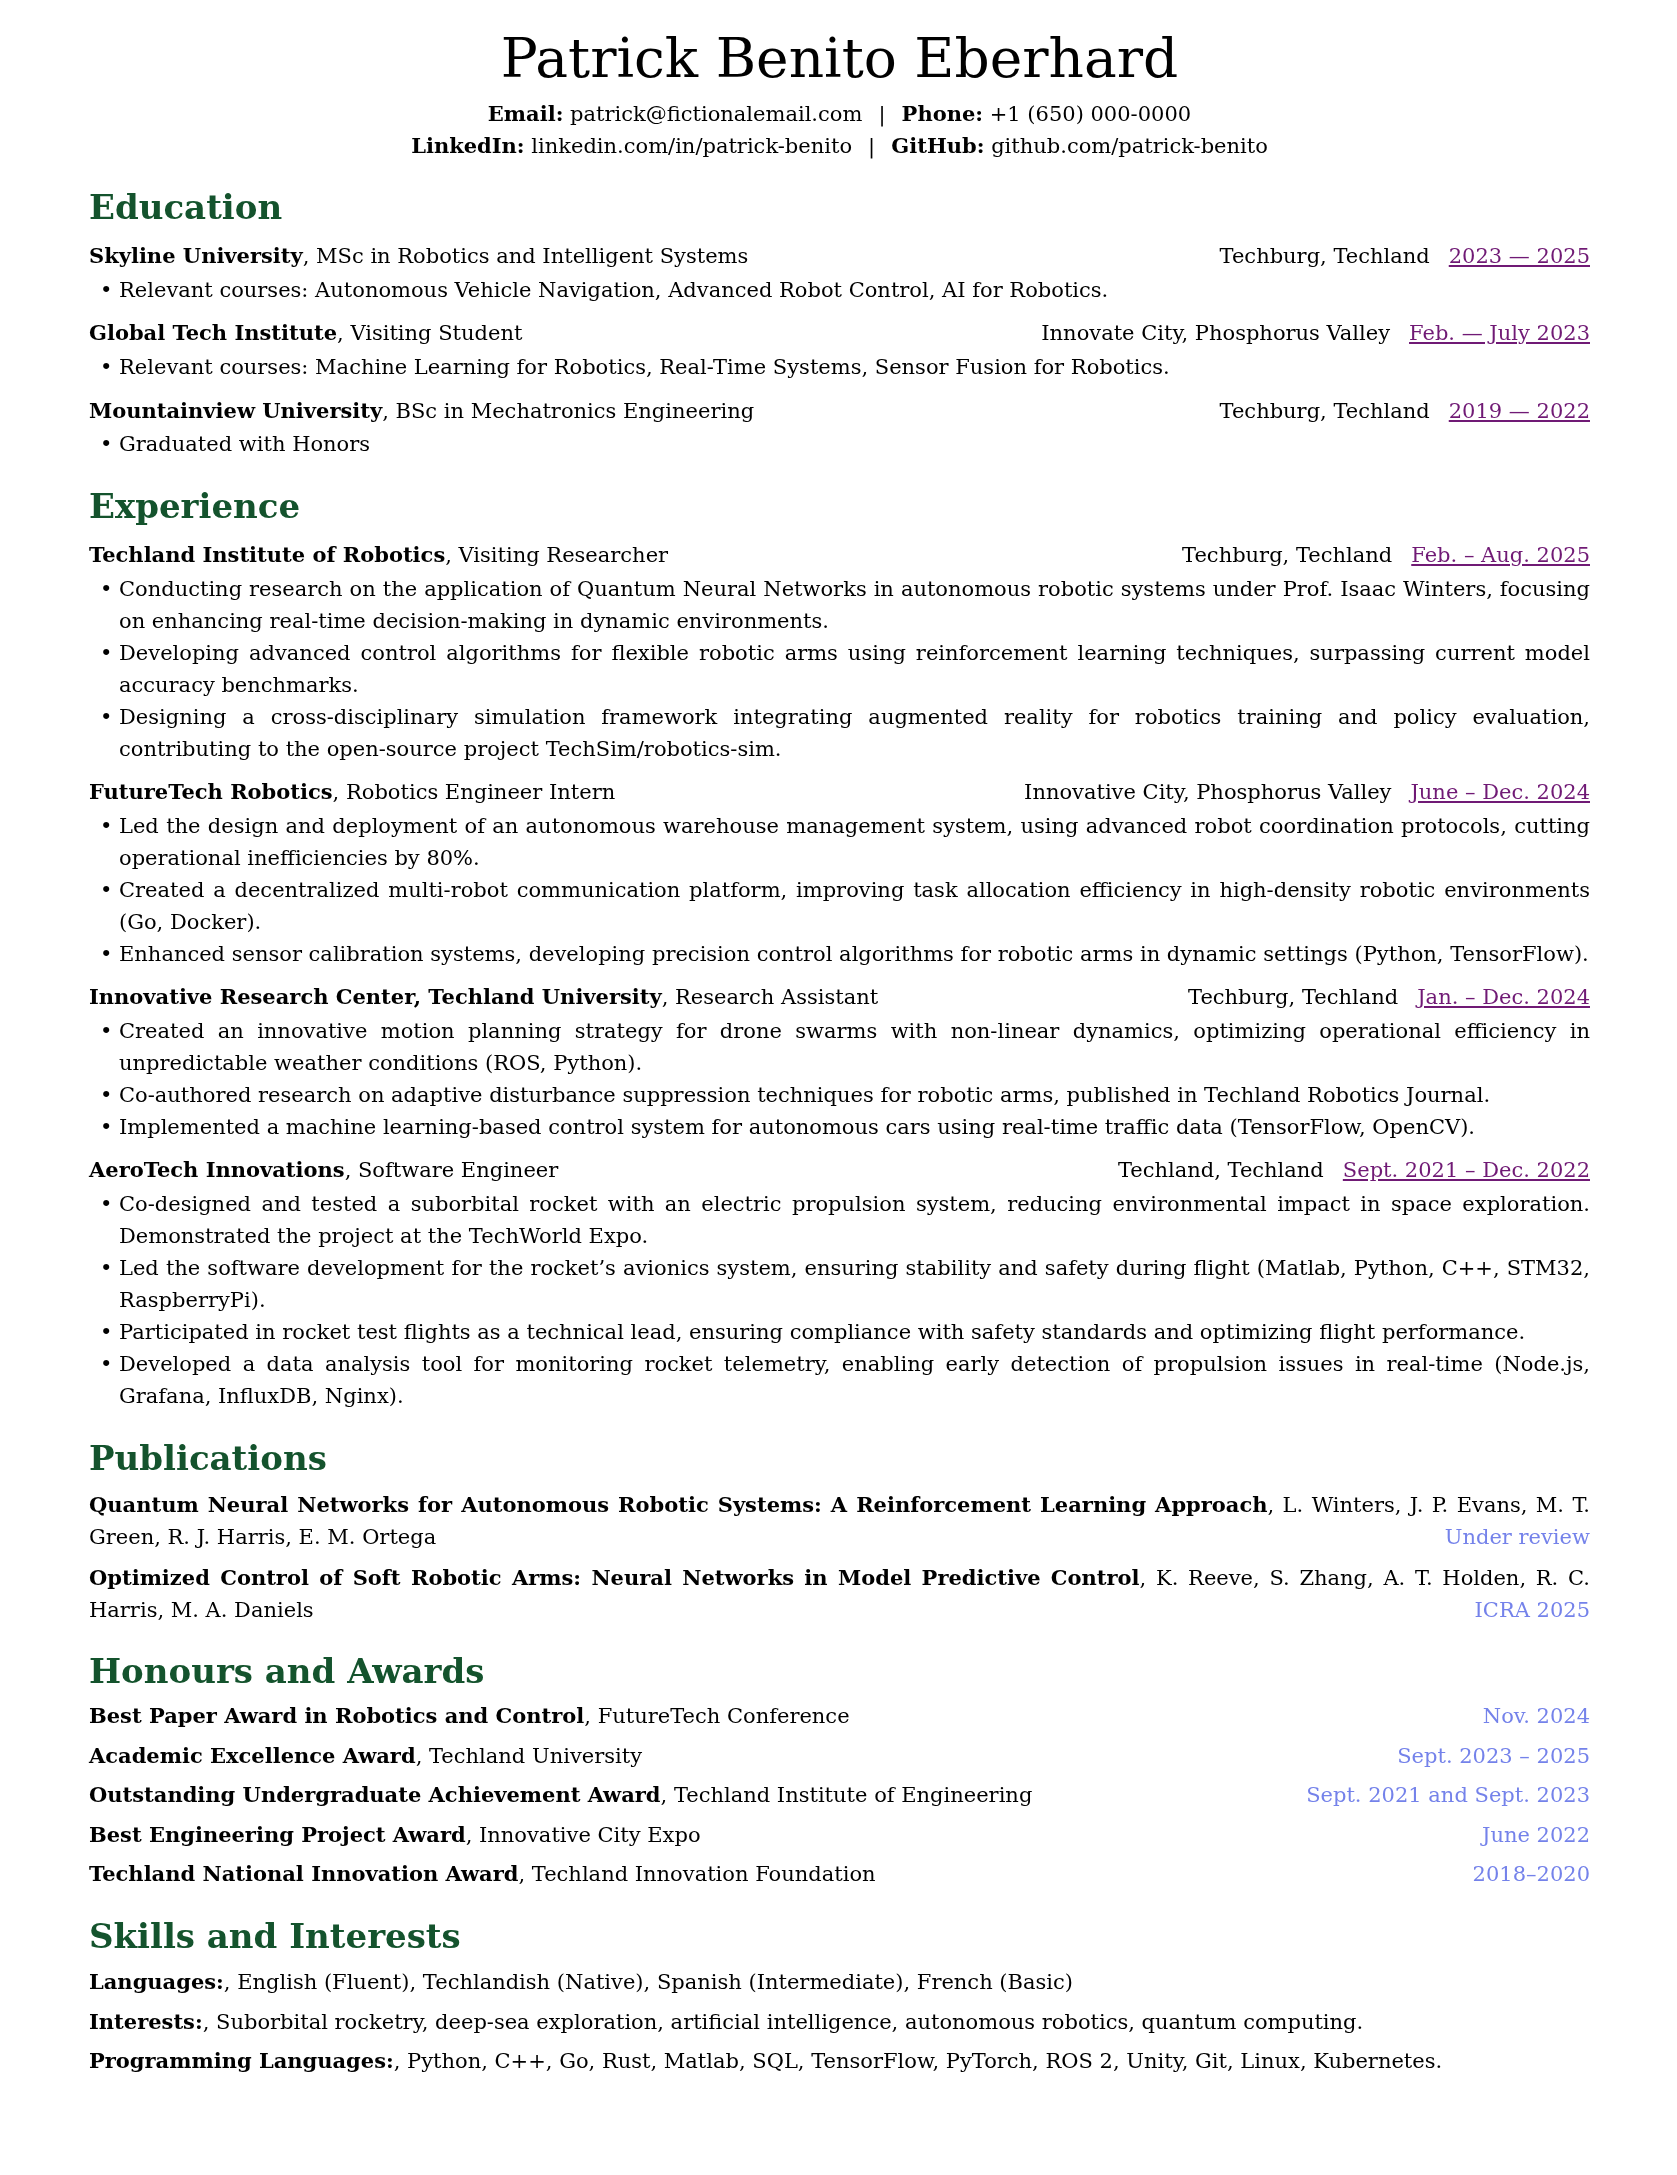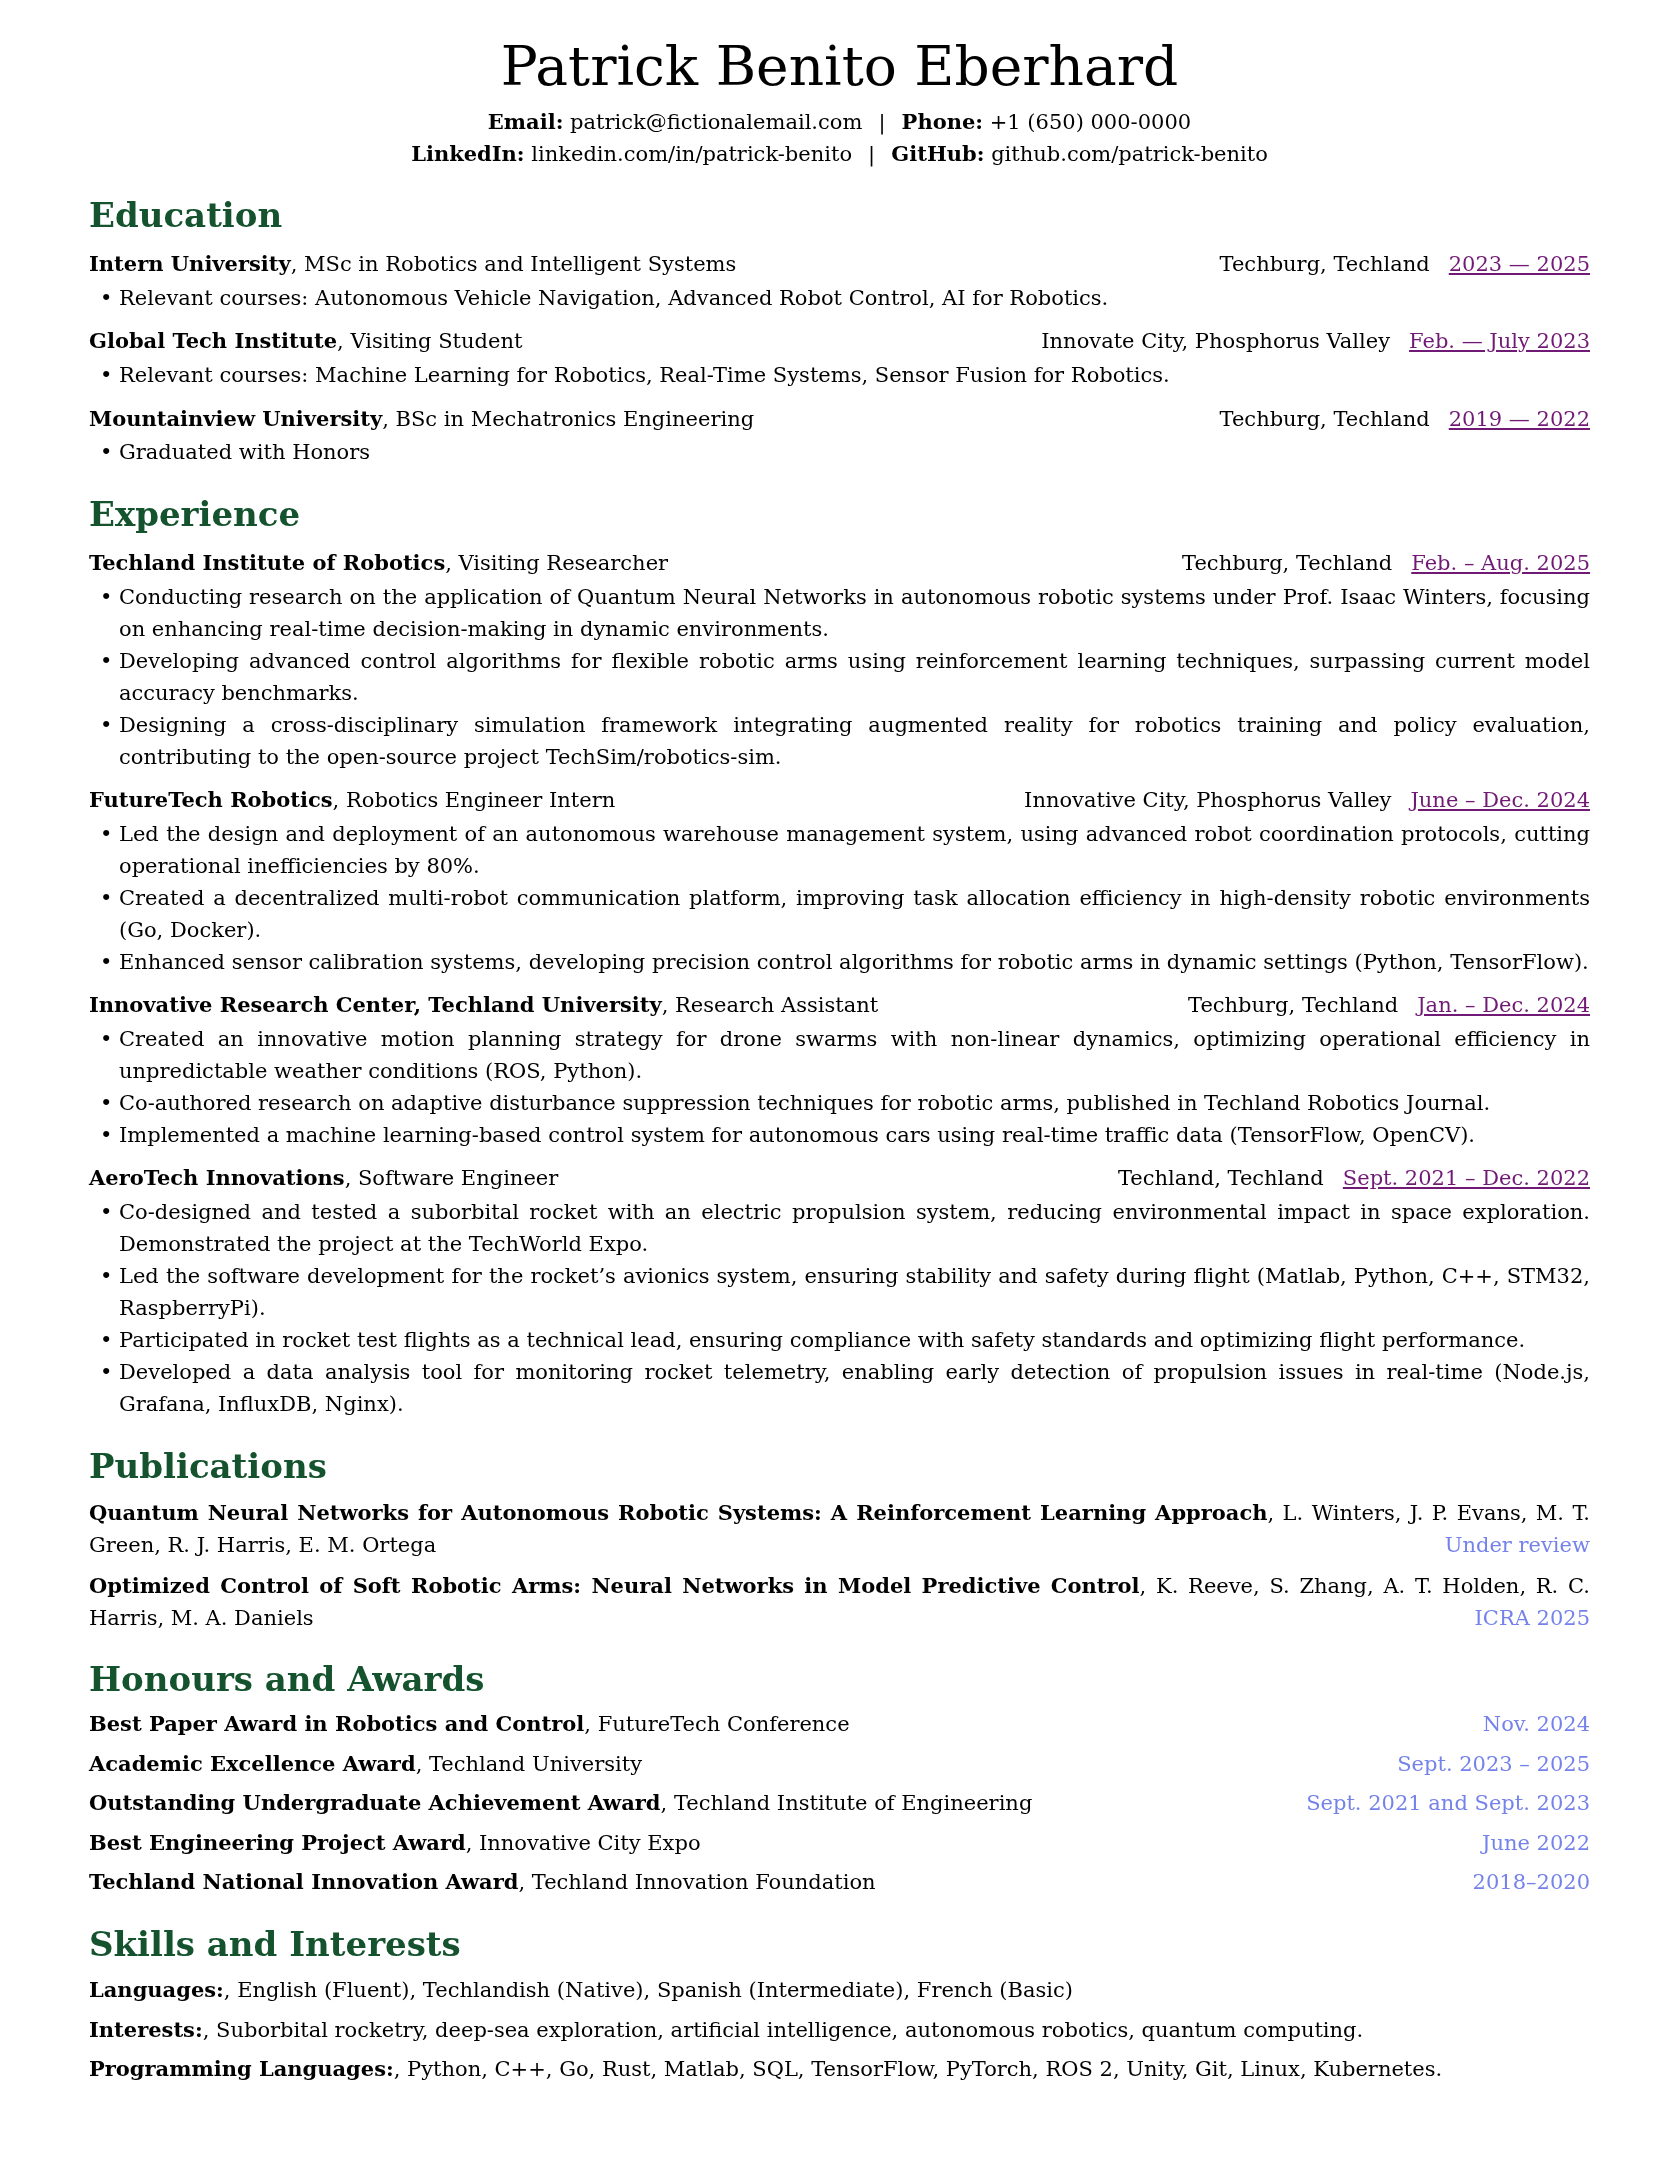--- a/index.html
+++ b/index.html
@@ -1,20 +1,20 @@
 <!DOCTYPE html>
 <html style="font-size:15px"><head>
 <meta charset="utf-8">
 <style>
   html,body{margin:0;padding:0;background:#ffffff;}
   .page{
     width:1677px;
     height:2175px;
     box-sizing:border-box;
-    padding:36px 87px 0 89px;
+    padding:28px 87px 0 89px;
     font-family:"DejaVu Serif", serif;
     color:#000000;
     background:#ffffff;
     overflow:hidden;
   }
   
   .name{
     font-size:55px;
     font-weight:normal;
     text-align:center;
@@ -112,21 +112,21 @@
     <span>linkedin.com/in/patrick-benito</span>
     <span class="sep">|</span>
     <span class="b">GitHub:</span>
     <span>github.com/patrick-benito</span>
   </div>
 
   <h2 class="section-title">Education</h2>
 
   <div class="entry">
     <div class="entry-head">
-      <div class="entry-left"><span class="b">Intern University</span><span>, MSc in Robotics and Intelligent Systems</span></div>
+      <div class="entry-left"><span class="b">Skyline University</span><span>, MSc in Robotics and Intelligent Systems</span></div>
       <div class="entry-right"><span class="loc">Techburg, Techland</span><span class="date">2023 — 2025</span></div>
     </div>
     <ul class="bullets">
       <li><span>Relevant courses: Autonomous Vehicle Navigation, Advanced Robot Control, AI for Robotics.</span> <span class="em"></span></li>
     </ul>
   </div>
 
   <div class="entry">
     <div class="entry-head">
       <div class="entry-left"><span class="b">Global Tech Institute</span><span>, Visiting Student</span></div>

